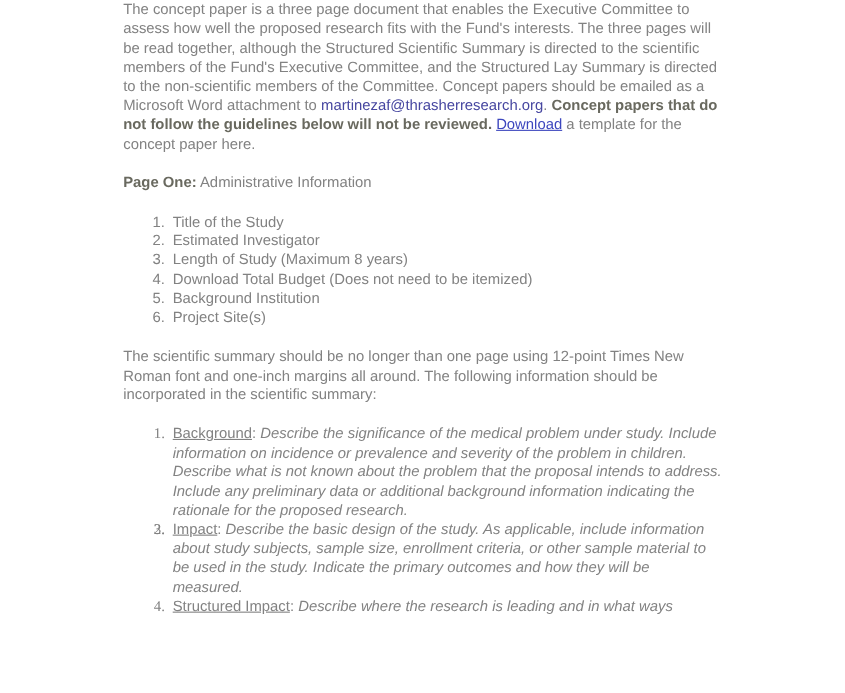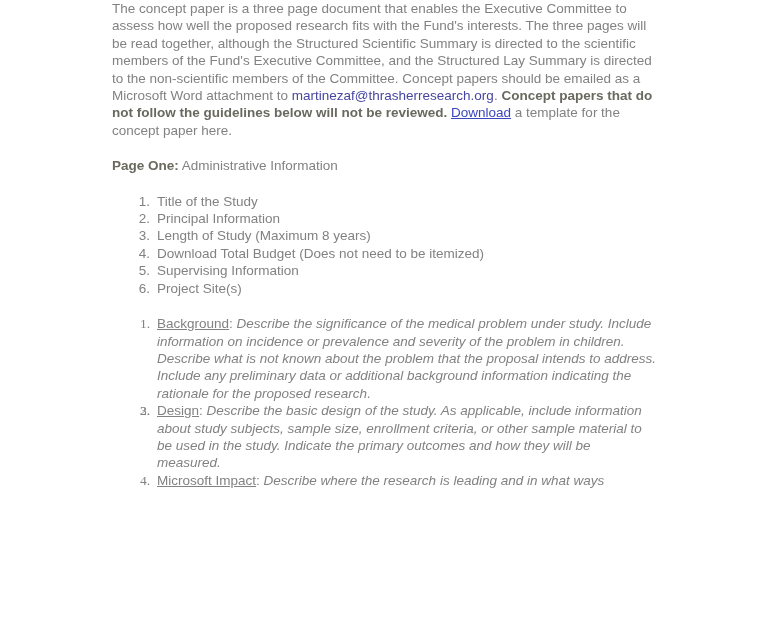--- a/index.html
+++ b/index.html
@@ -65,47 +65,48 @@
 
   <p class="block">
     <span class="bold-label">Page One:</span><span> Administrative Information</span>
   </p>
 
   <div class="list">
     <div class="li">
       <span class="num">1.</span><span>Title of the Study</span>
     </div>
     <div class="li">
-      <span class="num">2.</span><span>Principal Information</span>
+      <span class="num">2.</span><span>Estimated Investigator</span>
     </div>
     <div class="li">
       <span class="num">3.</span><span>Length of Study (Maximum 8 years)</span>
     </div>
     <div class="li">
       <span class="num">4.</span><span>Download Total Budget (Does not need to be itemized)</span>
     </div>
     <div class="li">
-      <span class="num">5.</span><span>Supervising Information</span>
+      <span class="num">5.</span><span>Background Institution</span>
     </div>
     <div class="li">
       <span class="num">6.</span><span>Project Site(s)</span>
     </div>
   </div>
 
   <div class="block">
+    <div>The scientific summary should be no longer than one page using 12-point Times New Roman font and one-inch margins all around. The following information should be incorporated in the scientific summary:</div>
   </div>
 
   <div class="list list-serif-num">
     <div class="li">
       <span class="num">1.</span><span class="def"><span class="term" style="font-style:normal">Background</span><span class="colon">:</span><span> Describe the significance of the medical problem under study. Include information on incidence or prevalence and severity of the problem in children. Describe what is not known about the problem that the proposal intends to address. Include any preliminary data or additional background information indicating the rationale for the proposed research.</span></span>
     </div>
     <div class="li">
       <span class="num">2.</span>
     </div>
     <div class="li">
-      <span class="num">3.</span><span class="def"><span class="term" style="font-style:normal">Design</span><span class="colon">:</span><span> Describe the basic design of the study. As applicable, include information about study subjects, sample size, enrollment criteria, or other sample material to be used in the study. Indicate the primary outcomes and how they will be measured.</span></span>
+      <span class="num">3.</span><span class="def"><span class="term" style="font-style:normal">Impact</span><span class="colon">:</span><span> Describe the basic design of the study. As applicable, include information about study subjects, sample size, enrollment criteria, or other sample material to be used in the study. Indicate the primary outcomes and how they will be measured.</span></span>
     </div>
     <div class="li">
-      <span class="num">4.</span><span class="def"><span class="term" style="font-style:normal">Microsoft Impact</span><span class="colon">:</span><span> Describe where the research is leading and in what ways</span></span>
+      <span class="num">4.</span><span class="def"><span class="term" style="font-style:normal">Structured Impact</span><span class="colon">:</span><span> Describe where the research is leading and in what ways</span></span>
     </div>
   </div>
 
 </div>
 
 </body></html>

